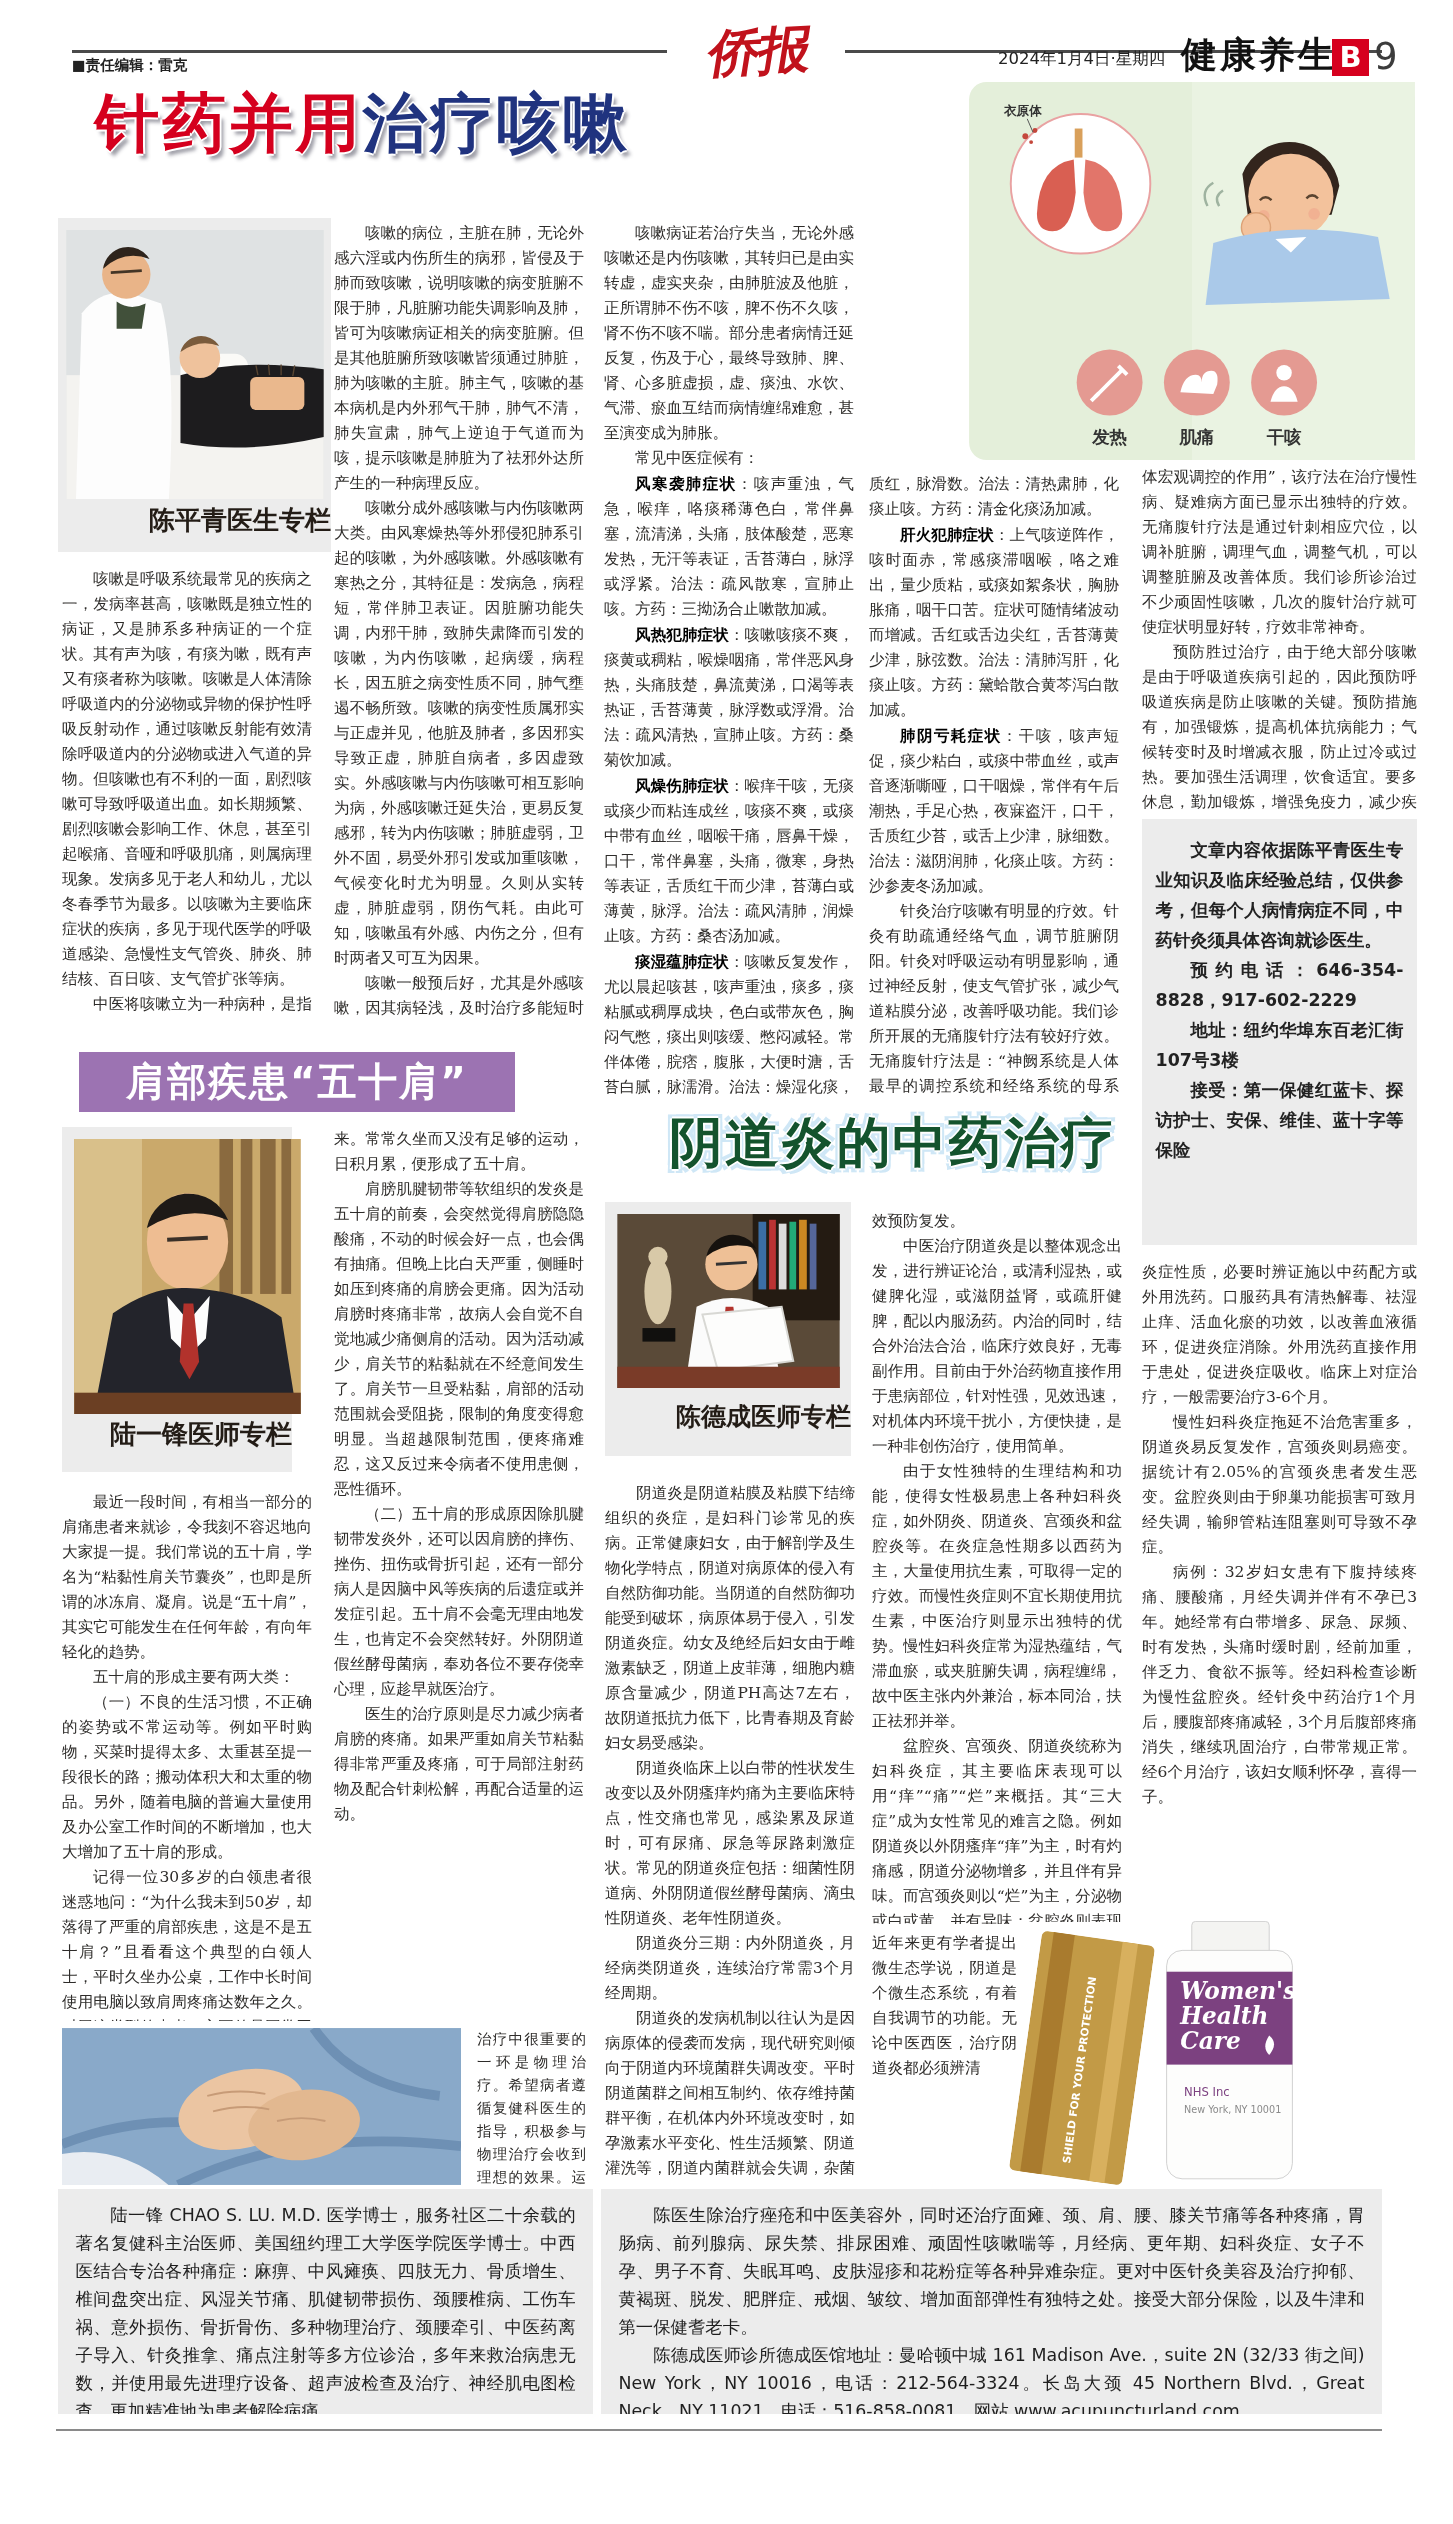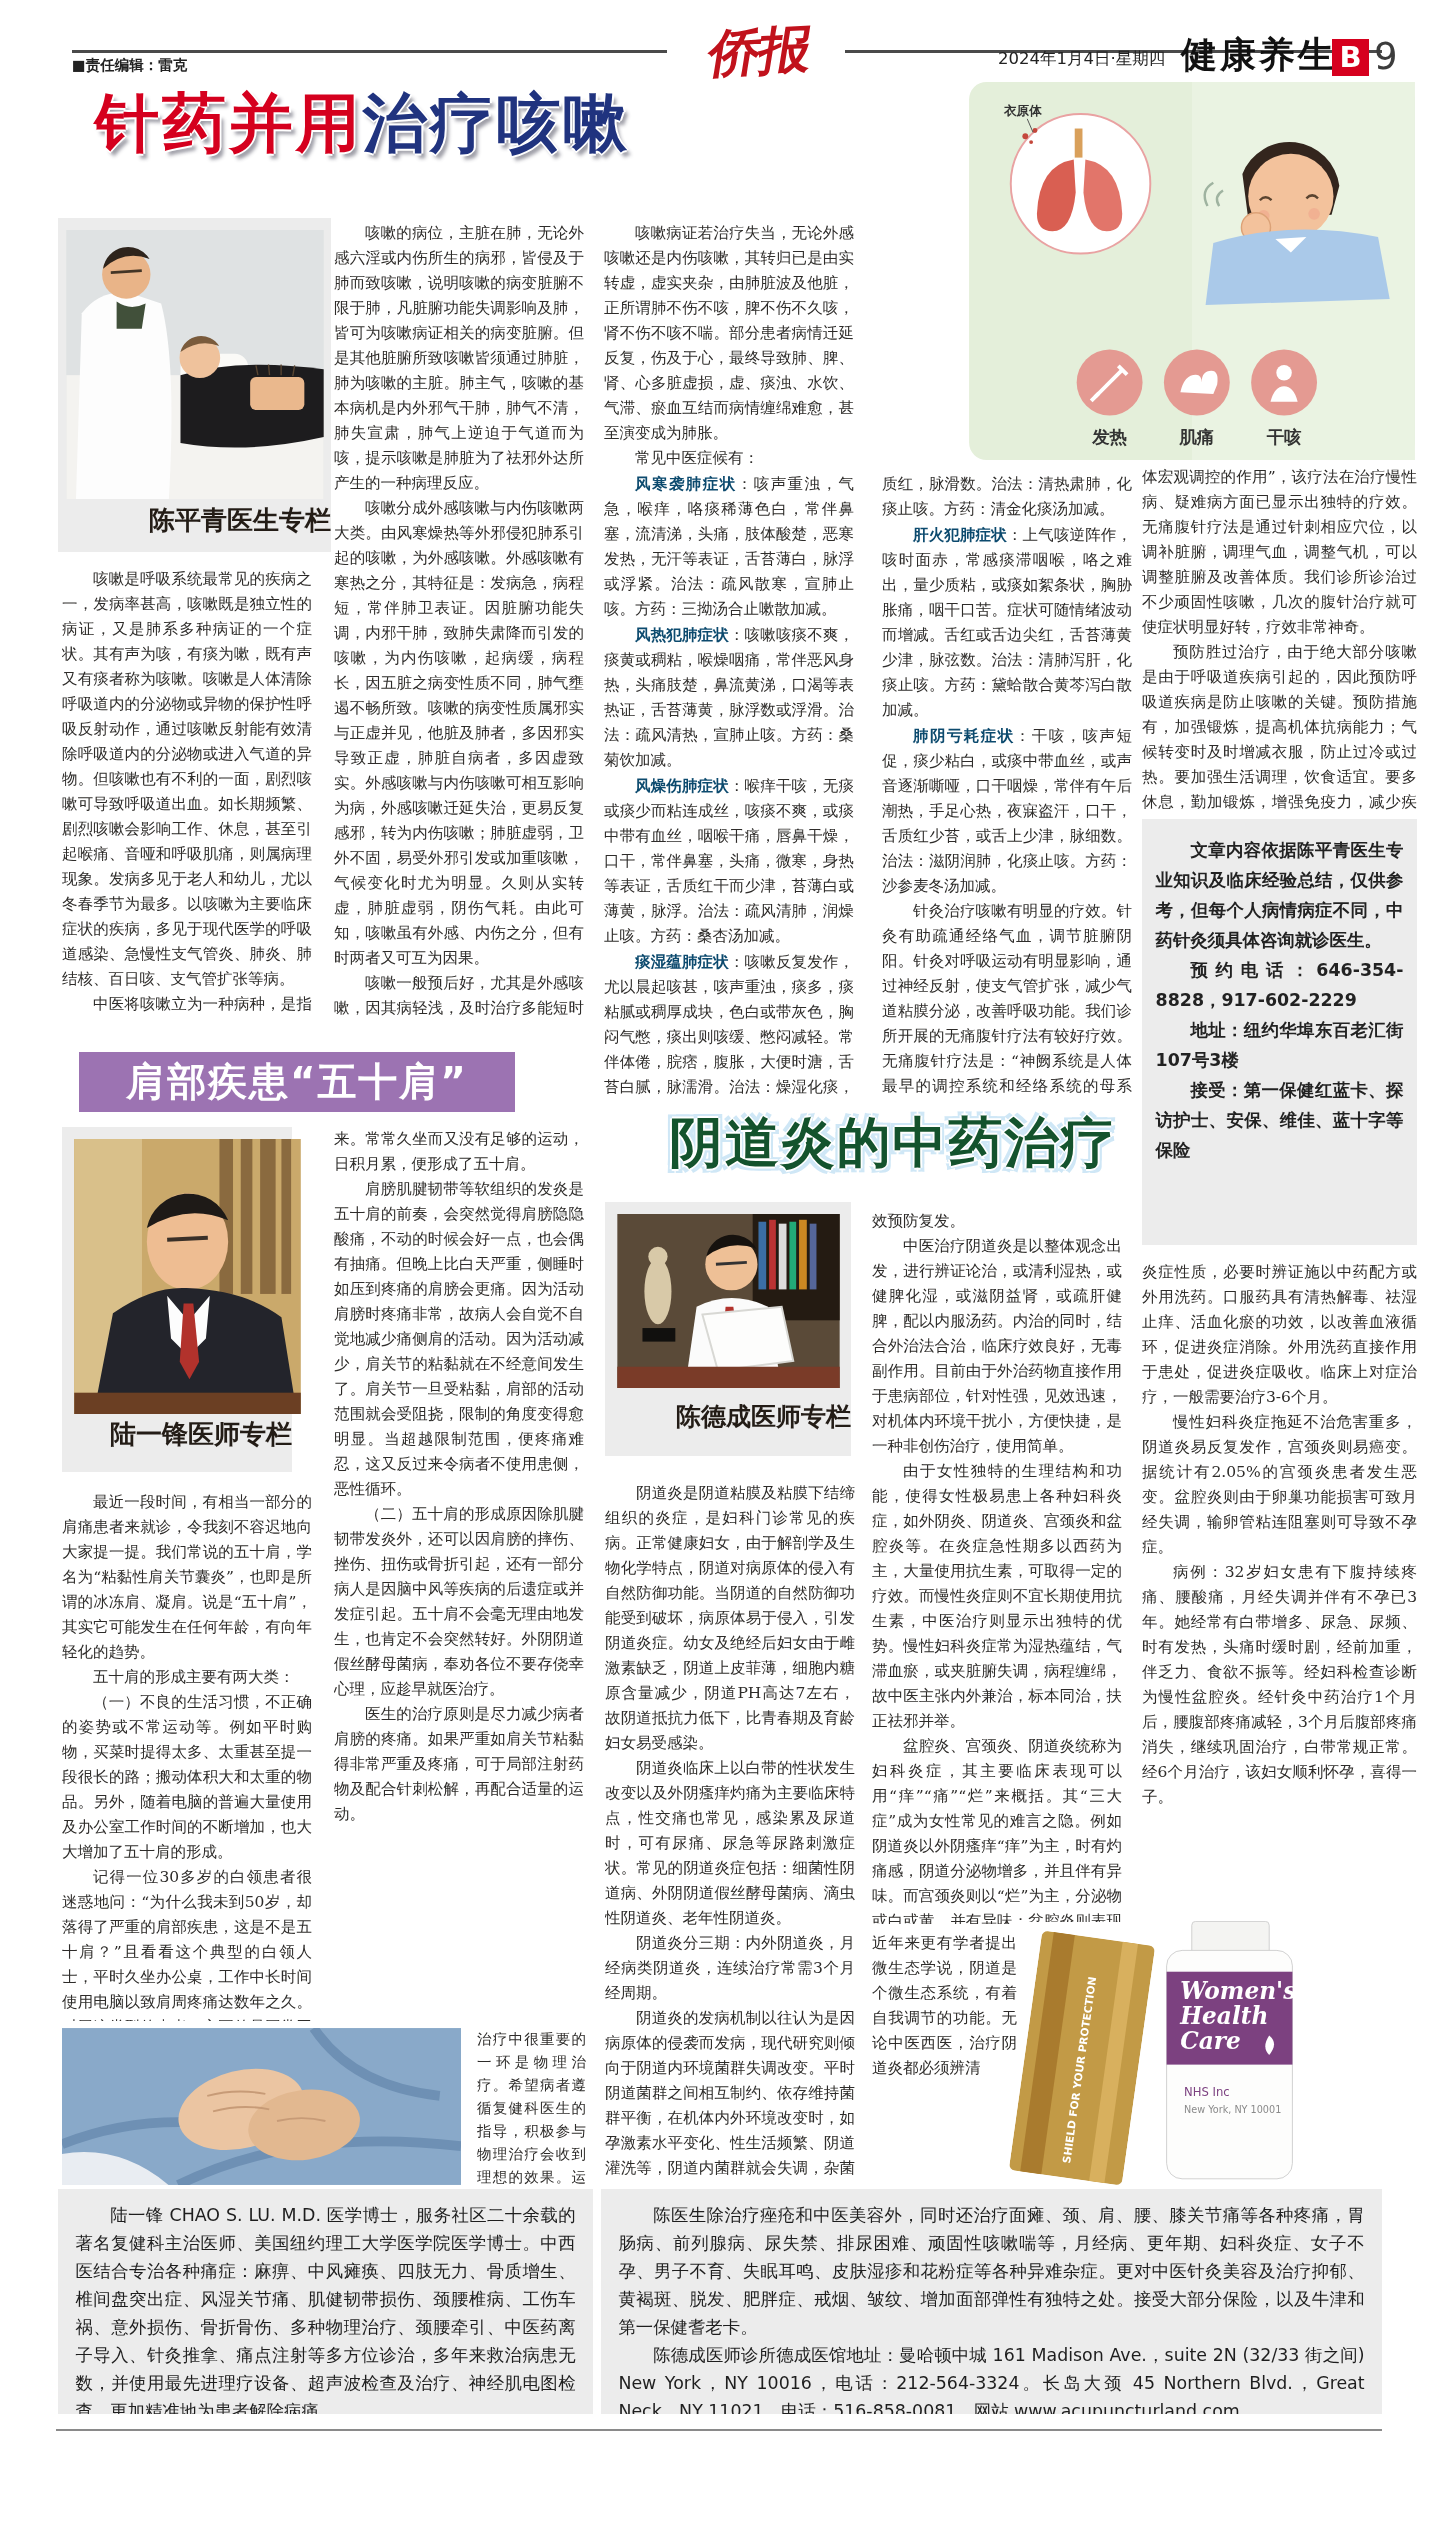--- a/index.html
+++ b/index.html
@@ -25,21 +25,21 @@
            color:#fff;font:900 39px/60px "DejaVu Sans",sans-serif;text-align:center;letter-spacing:1.9px;}
   .h3{position:absolute;left:669px;top:1109px;font:900 54px/68px "DejaVu Sans",sans-serif;color:#14532d;letter-spacing:1.9px;
       text-shadow:1.9px 0 0 #fff,-1.9px 0 0 #fff,0 1.9px 0 #fff,0 -1.9px 0 #fff,3.9px 3.9px 0 #cfe7f6,-3.9px 3.9px 0 #cfe7f6,3.9px -3.9px 0 #cfe7f6,-3.9px -3.9px 0 #cfe7f6;}
   
   .graybox{position:absolute;background:#ececec;}
   .caption{position:absolute;left:0;right:0;text-align:right;
            font:900 26px/33px "DejaVu Sans",sans-serif;color:#231c16;}
   .col{position:absolute;font-size:15.5px;line-height:25px;color:#2e2c2a;text-align:justify;overflow:hidden;}
   .col p{margin:0;text-indent:2em;}
   .col p.cont{text-indent:0;}
-  .col b{font-family:Liberation Sans, sans-serif;font-weight:700;color:#0c4a6e;}
+  .col b{font-family:Liberation Sans, sans-serif;font-weight:700;color:#000000;}
   .infobox{position:absolute;background:#ececec;padding:15.5px 13.6px;box-sizing:border-box;overflow:hidden;}
   .infobox p{margin:0;font:700 17.4px/30px "DejaVu Sans",sans-serif;color:#222;text-indent:2em;text-align:justify;}
   .contact{position:absolute;background:#ececec;padding:11.6px 17.4px;box-sizing:border-box;overflow:hidden;}
   .contact p{margin:0;font:500 17.4px/28px "DejaVu Sans",sans-serif;color:#1e1e1e;text-indent:2em;text-align:justify;}
   .footrule{position:absolute;left:56px;top:2429px;width:1326px;height:1.9px;background:#8a8a8a;}
   .whitecover{position:absolute;background:#fff;}
 </style>
 </head>
 <body>
 
@@ -137,21 +137,21 @@
       <p>咳嗽一般预后好，尤其是外感咳嗽，因其病轻浅，及时治疗多能短时间内治愈。内伤咳嗽多呈慢性反复发作过程，其病深，治疗难取速效，但只要精心调治亦多能治愈。</p>
     </div>
   <div class="col" style="left:604px;top:221px;width:250px;height:879px;">
       <p>咳嗽病证若治疗失当，无论外感咳嗽还是内伤咳嗽，其转归已是由实转虚，虚实夹杂，由肺脏波及他脏，正所谓肺不伤不咳，脾不伤不久咳，肾不伤不咳不喘。部分患者病情迁延反复，伤及于心，最终导致肺、脾、肾、心多脏虚损，虚、痰浊、水饮、气滞、瘀血互结而病情缠绵难愈，甚至演变成为肺胀。</p>
       <p>常见中医症候有：</p>
       <p><b>风寒袭肺症状</b>：咳声重浊，气急，喉痒，咯痰稀薄色白，常伴鼻塞，流清涕，头痛，肢体酸楚，恶寒发热，无汗等表证，舌苔薄白，脉浮或浮紧。治法：疏风散寒，宣肺止咳。方药：三拗汤合止嗽散加减。</p>
       <p><b>风热犯肺症状</b>：咳嗽咳痰不爽，痰黄或稠粘，喉燥咽痛，常伴恶风身热，头痛肢楚，鼻流黄涕，口渴等表热证，舌苔薄黄，脉浮数或浮滑。治法：疏风清热，宣肺止咳。方药：桑菊饮加减。</p>
       <p><b>风燥伤肺症状</b>：喉痒干咳，无痰或痰少而粘连成丝，咳痰不爽，或痰中带有血丝，咽喉干痛，唇鼻干燥，口干，常伴鼻塞，头痛，微寒，身热等表证，舌质红干而少津，苔薄白或薄黄，脉浮。治法：疏风清肺，润燥止咳。方药：桑杏汤加减。</p>
       <p><b>痰湿蕴肺症状</b>：咳嗽反复发作，尤以晨起咳甚，咳声重浊，痰多，痰粘腻或稠厚成块，色白或带灰色，胸闷气憋，痰出则咳缓、憋闷减轻。常伴体倦，脘痞，腹胀，大便时溏，舌苔白腻，脉濡滑。治法：燥湿化痰，理气止咳。方药：二陈汤合三子养亲汤加减。</p>
     </div>
-  <div class="col" style="left:869px;top:472px;width:250px;height:628px;margin-left:13px;">
+  <div class="col" style="left:869px;top:472px;width:250px;height:628px;">
       <p class="cont">质红，脉滑数。治法：清热肃肺，化痰止咳。方药：清金化痰汤加减。</p>
       <p><b>肝火犯肺症状</b>：上气咳逆阵作，咳时面赤，常感痰滞咽喉，咯之难出，量少质粘，或痰如絮条状，胸胁胀痛，咽干口苦。症状可随情绪波动而增减。舌红或舌边尖红，舌苔薄黄少津，脉弦数。治法：清肺泻肝，化痰止咳。方药：黛蛤散合黄芩泻白散加减。</p>
       <p><b>肺阴亏耗症状</b>：干咳，咳声短促，痰少粘白，或痰中带血丝，或声音逐渐嘶哑，口干咽燥，常伴有午后潮热，手足心热，夜寐盗汗，口干，舌质红少苔，或舌上少津，脉细数。治法：滋阴润肺，化痰止咳。方药：沙参麦冬汤加减。</p>
       <p>针灸治疗咳嗽有明显的疗效。针灸有助疏通经络气血，调节脏腑阴阳。针灸对呼吸运动有明显影响，通过神经反射，使支气管扩张，减少气道粘膜分泌，改善呼吸功能。我们诊所开展的无痛腹针疗法有较好疗效。无痛腹针疗法是：“神阙系统是人体最早的调控系统和经络系统的母系统，具有向全身输布气血与对机</p>
     </div>
   <div class="col" style="left:1142px;top:465px;width:275px;height:349px;">
       <p class="cont">体宏观调控的作用”，该疗法在治疗慢性病、疑难病方面已显示出独特的疗效。无痛腹针疗法是通过针刺相应穴位，以调补脏腑，调理气血，调整气机，可以调整脏腑及改善体质。我们诊所诊治过不少顽固性咳嗽，几次的腹针治疗就可使症状明显好转，疗效非常神奇。</p>
       <p>预防胜过治疗，由于绝大部分咳嗽是由于呼吸道疾病引起的，因此预防呼吸道疾病是防止咳嗽的关键。预防措施有，加强锻炼，提高机体抗病能力；气候转变时及时增减衣服，防止过冷或过热。要加强生活调理，饮食适宜。要多休息，勤加锻炼，增强免疫力，减少疾病的发生。</p>
     </div>
   <div class="infobox" style="left:1142px;top:819px;width:275px;height:426px;">

